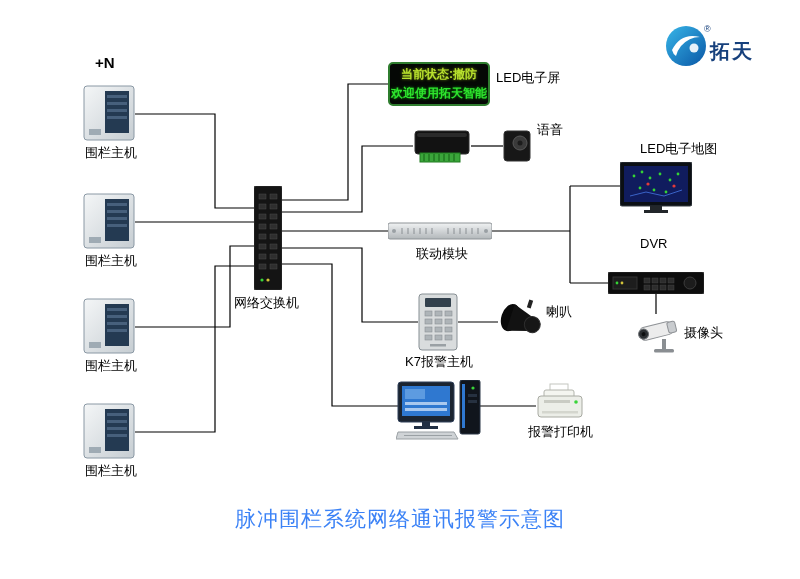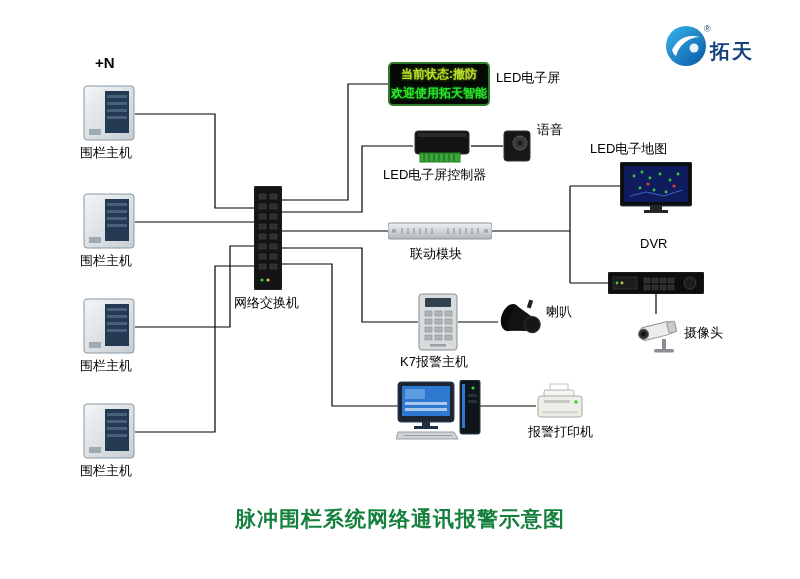--- a/index.html
+++ b/index.html
@@ -4,33 +4,33 @@
 <style>
   html,body{margin:0;padding:0;}
   #stage{
     position:relative;width:800px;height:579px;background:#ffffff;overflow:hidden;
     font-family:"Liberation Sans","DejaVu Sans",sans-serif;
   }
   .abs{position:absolute;}
   .lbl{
     position:absolute;font-size:13px;color:#000;white-space:nowrap;line-height:1.2;
   }
-  .lbl.center{}
+  .lbl.center{text-align:center;}
   #lines{position:absolute;left:0;top:0;width:800px;height:579px;}
   .plusn{position:absolute;font-size:15px;font-weight:bold;color:#000;}
   .led-screen{
     position:absolute;left:388px;top:62px;width:102px;height:44px;background:#050805;
     border:2px solid #2f7d2f;border-radius:5px;box-sizing:border-box;
     display:flex;flex-direction:column;justify-content:center;align-items:center;gap:2px;
   }
   .led-line1{font-size:12px;font-weight:bold;color:#b8e02e;text-shadow:0 0 3px #7a9b12;}
   .led-line2{font-size:12px;font-weight:bold;color:#2ee42e;text-shadow:0 0 3px #0f9b0f;}
   .title{
     position:absolute;left:0;top:505px;width:800px;text-align:center;
-    font-size:21px;font-weight:bold;color:#15803d;letter-spacing:1px;
+    font-size:21px;font-weight:normal;color:#3b82f6;letter-spacing:1px;
   }
   .logo{position:absolute;left:664px;top:24px;width:110px;height:48px;}
   .logo-text{
     position:absolute;left:46px;top:14px;font-size:20px;font-weight:bold;color:#16407c;letter-spacing:2px;
   }
   .logo-reg{position:absolute;left:40px;top:0px;font-size:9px;color:#16407c;}
 </style>
 </head>
 <body>
 
@@ -164,21 +164,20 @@
     <g stroke="#156015" stroke-width="1">
       <line x1="11" y1="26" x2="11" y2="33"></line>
         <line x1="16" y1="26" x2="16" y2="33"></line>
       <line x1="21" y1="26" x2="21" y2="33"></line>
         <line x1="26" y1="26" x2="26" y2="33"></line>
       <line x1="31" y1="26" x2="31" y2="33"></line>
         <line x1="36" y1="26" x2="36" y2="33"></line>
       <line x1="41" y1="26" x2="41" y2="33"></line>
     </g>
   </svg>
-  <div class="lbl center" style="left:383px;top:167px;width:126px">LED电子屏控制器</div>
 
   <svg class="abs" style="left:503px;top:130px" width="28" height="32" viewBox="0 0 28 32">
     <rect x="1" y="1" width="26" height="30" rx="3" fill="#171717" stroke="#333"></rect>
     <circle cx="17" cy="13" r="7" fill="#3a3a3a" stroke="#575757"></circle>
     <circle cx="17" cy="13" r="2.5" fill="#1c1c1c"></circle>
   </svg>
   <div class="lbl" style="left:537px;top:122px">语音</div>
 
   <svg class="abs" style="left:388px;top:222px" width="104" height="18" viewBox="0 0 104 18">
     <defs>
@@ -200,21 +199,21 @@
       <line x1="72" y1="6" x2="72" y2="12"></line>
         <line x1="78" y1="6" x2="78" y2="12"></line>
       <line x1="84" y1="6" x2="84" y2="12"></line>
         <line x1="90" y1="6" x2="90" y2="12"></line>
     </g>
     <circle cx="6" cy="9" r="2" fill="#9aa0a4"></circle>
       <circle cx="98" cy="9" r="2" fill="#9aa0a4"></circle>
   </svg>
   <div class="lbl center" style="left:410px;top:246px;width:64px">联动模块</div>
 
-  <div class="lbl" style="left:590px;top:141px">LED电子地图</div>
+  <div class="lbl" style="left:640px;top:141px">LED电子地图</div>
   <svg class="abs" style="left:620px;top:162px" width="72" height="52" viewBox="0 0 72 52">
     <rect x="0" y="0" width="72" height="44" rx="2" fill="#0b0f14" stroke="#343a40"></rect>
     <rect x="4" y="4" width="64" height="36" fill="#101c5e"></rect>
     <g fill="#35d435">
       <circle cx="14" cy="14" r="1.4"></circle>
         <circle cx="22" cy="10" r="1.4"></circle>
         <circle cx="30" cy="16" r="1.4"></circle>
       <circle cx="40" cy="12" r="1.4"></circle>
         <circle cx="50" cy="18" r="1.4"></circle>
         <circle cx="58" cy="12" r="1.4"></circle>

